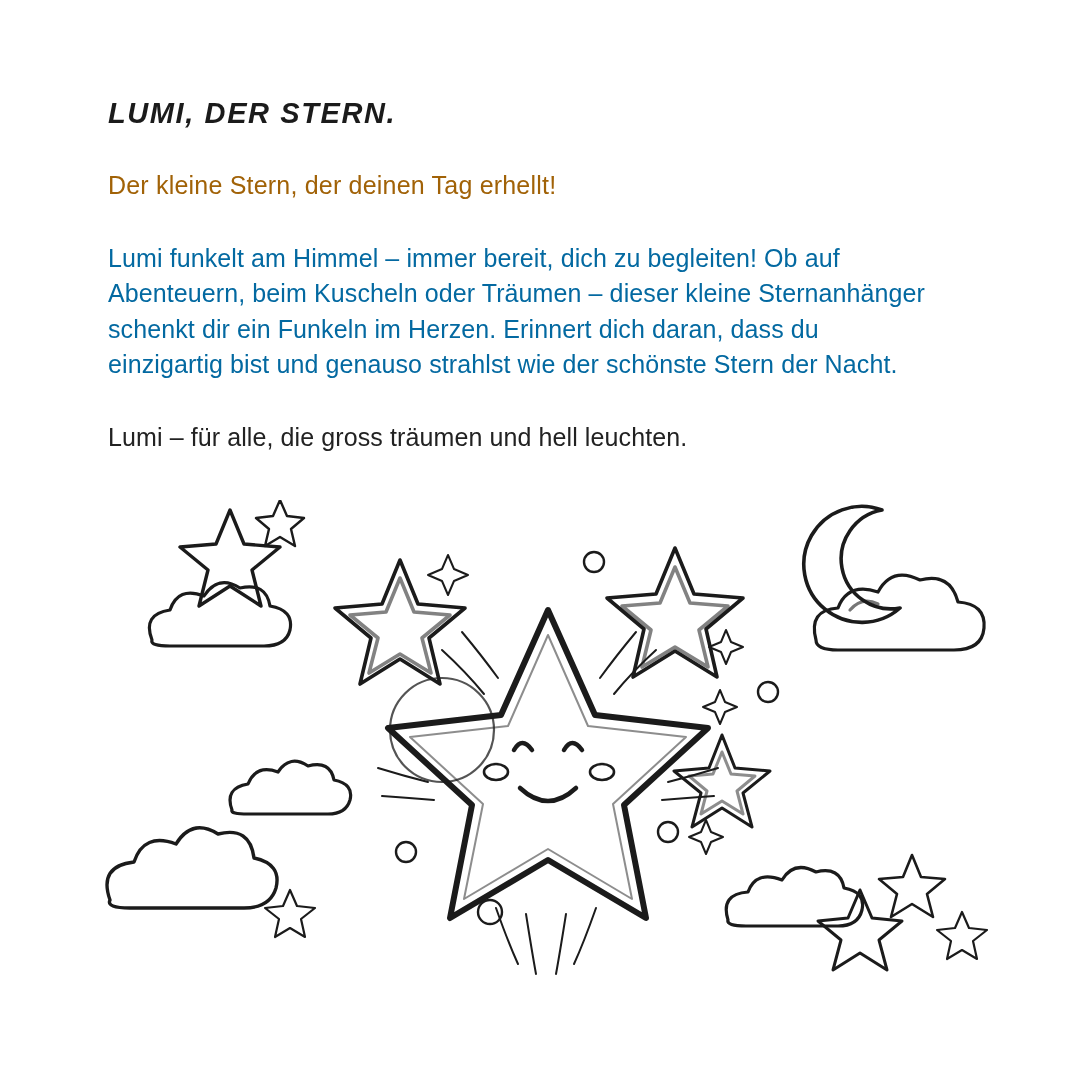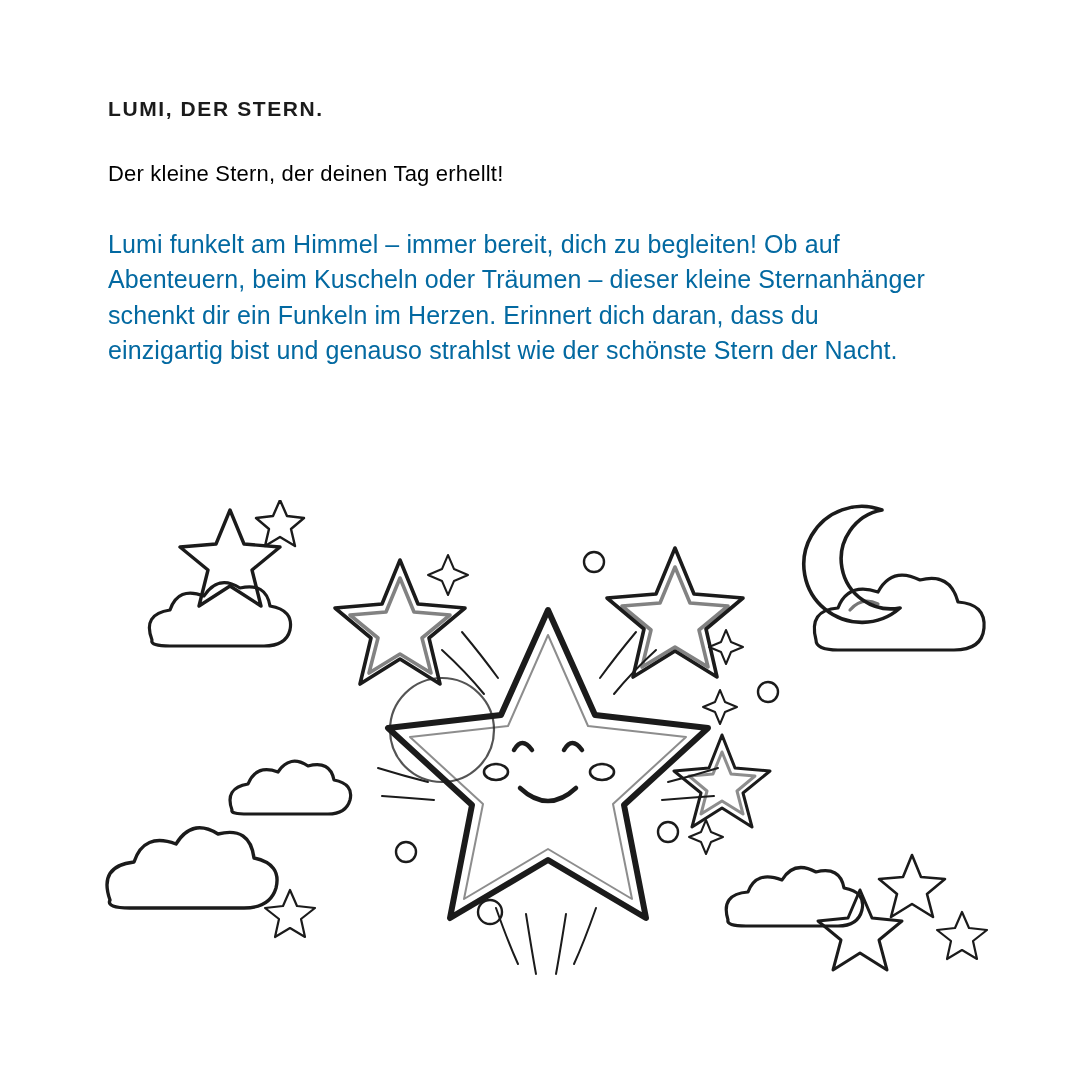--- a/index.html
+++ b/index.html
@@ -23,34 +23,35 @@
   }
 
   .text-block {
     position: absolute;
     left: 108px;
     top: 96px;
     width: 840px;
   }
 
   .product-title {
-    font-size: 21px;
+    font-size: 29px;
     font-weight: bold;
     letter-spacing: 1.6px;
     margin: 0 0 38px 0;
     line-height: 1.2;
+    font-style: italic;
   }
 
   .tagline {
-    font-size: 22px;
+    font-size: 25px;
     font-weight: 400;
     margin: 0 0 38px 0;
     line-height: 1.35;
     letter-spacing: 0.2px;
-    color: #000000;
+    color: #a16207;
   }
 
   .body-paragraph {
     font-size: 25px;
     font-weight: 400;
     margin: 0 0 38px 0;
     line-height: 1.42;
     letter-spacing: 0.1px;
     color: #0369a1;
     max-width: 830px;
@@ -84,20 +85,21 @@
 
 <div class="page">
 
   <div class="text-block">
     <h1 class="product-title">LUMI, DER STERN.</h1>
 
     <p class="tagline">Der kleine Stern, der deinen Tag erhellt!</p>
 
     <p class="body-paragraph">Lumi funkelt am Himmel – immer bereit, dich zu begleiten! Ob auf Abenteuern, beim Kuscheln oder Träumen – dieser kleine Sternanhänger schenkt dir ein Funkeln im Herzen. Erinnert dich daran, dass du einzigartig bist und genauso strahlst wie der schönste Stern der Nacht.</p>
 
+    <p class="closing-line">Lumi – für alle, die gross träumen und hell leuchten.</p>
   </div>
 
   <div class="illustration">
     <svg viewBox="0 0 900 520" xmlns="http://www.w3.org/2000/svg" fill="none" stroke="#1b1b1b" stroke-linecap="round" stroke-linejoin="round">
 
       <g stroke-width="2.2">
         <path d="M300 230 a52 52 0 1 0 52 -52 a52 52 0 0 0 -52 52 z" opacity="0.75"></path>
       </g>
 
       <g stroke-width="6">

